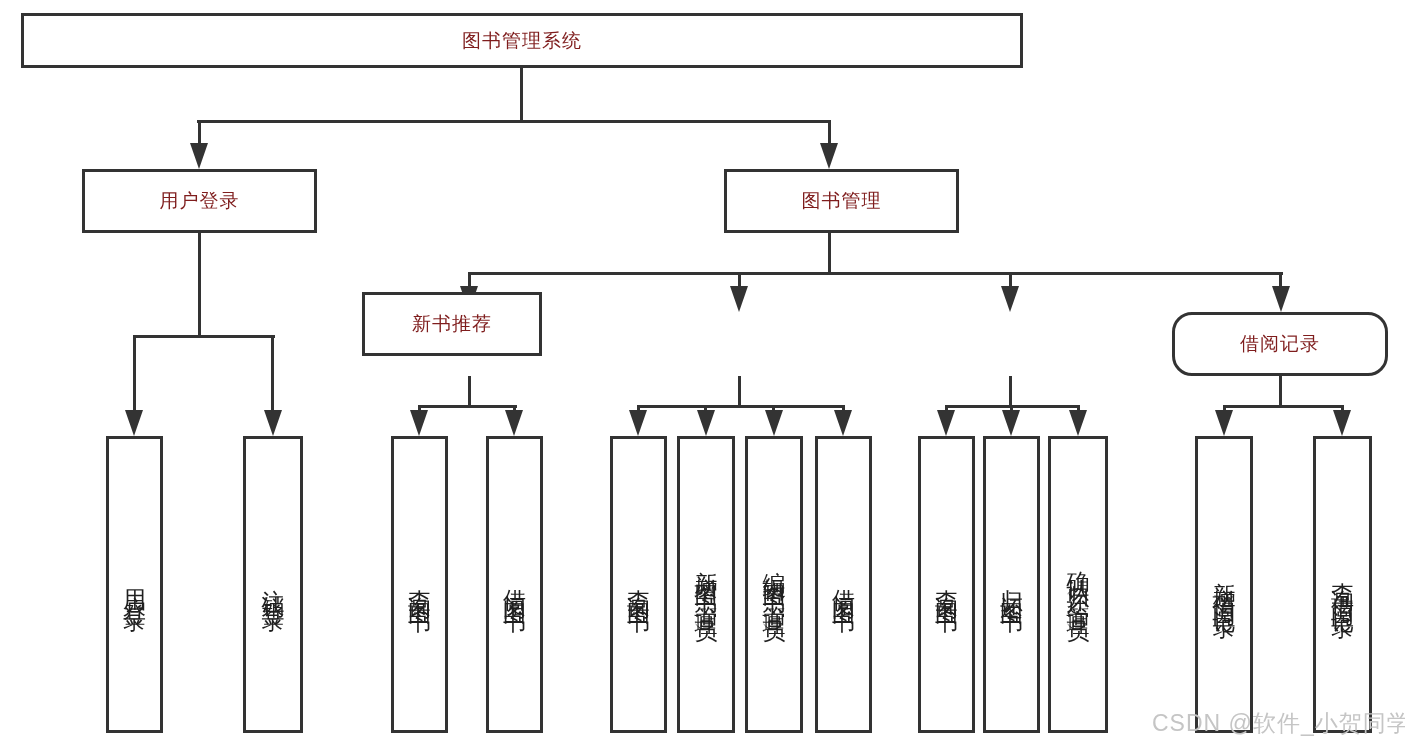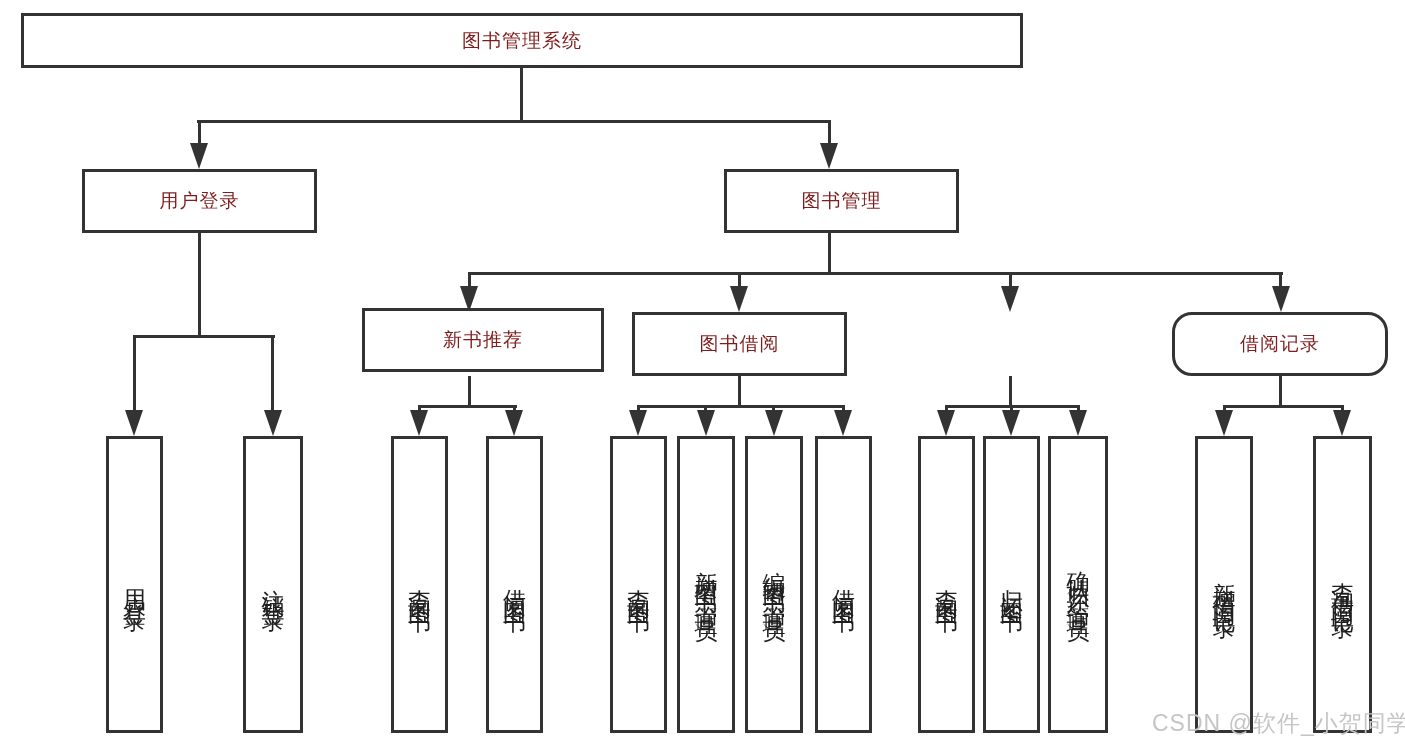--- a/index.html
+++ b/index.html
@@ -52,22 +52,21 @@
   <div class="hl" style="left:468px;top:272px;width:815px;"></div>
   <div class="vl" style="left:468px;top:272px;height:16px;"></div>
   <div class="ar" style="left:460px;top:286px;"></div>
   <div class="vl" style="left:738px;top:272px;height:16px;"></div>
   <div class="ar" style="left:730px;top:286px;"></div>
   <div class="vl" style="left:1009px;top:272px;height:16px;"></div>
   <div class="ar" style="left:1001px;top:286px;"></div>
   <div class="vl" style="left:1279px;top:272px;height:16px;"></div>
   <div class="ar" style="left:1272px;top:286px;"></div>
 
-  <div class="box" style="left:362px;top:308px;width:242px;height:64px;">新书推荐</div>
-  <div class="box" style="left:632px;top:312px;width:215px;height:64px;">图书借阅</div>
+  <div class="box" style="left:362px;top:292px;width:180px;height:64px;">新书推荐</div>
   <div class="box" style="left:1172px;top:312px;width:216px;height:64px;border-radius:20px;">借阅记录</div>
 
   <div class="vl" style="left:198px;top:233px;height:102px;"></div>
   <div class="hl" style="left:133px;top:335px;width:142px;"></div>
   <div class="vl" style="left:133px;top:335px;height:78px;"></div>
   <div class="ar" style="left:125px;top:410px;"></div>
   <div class="vl" style="left:271px;top:335px;height:78px;"></div>
   <div class="ar" style="left:264px;top:410px;"></div>
 
   <div class="vl" style="left:468px;top:376px;height:29px;"></div>

